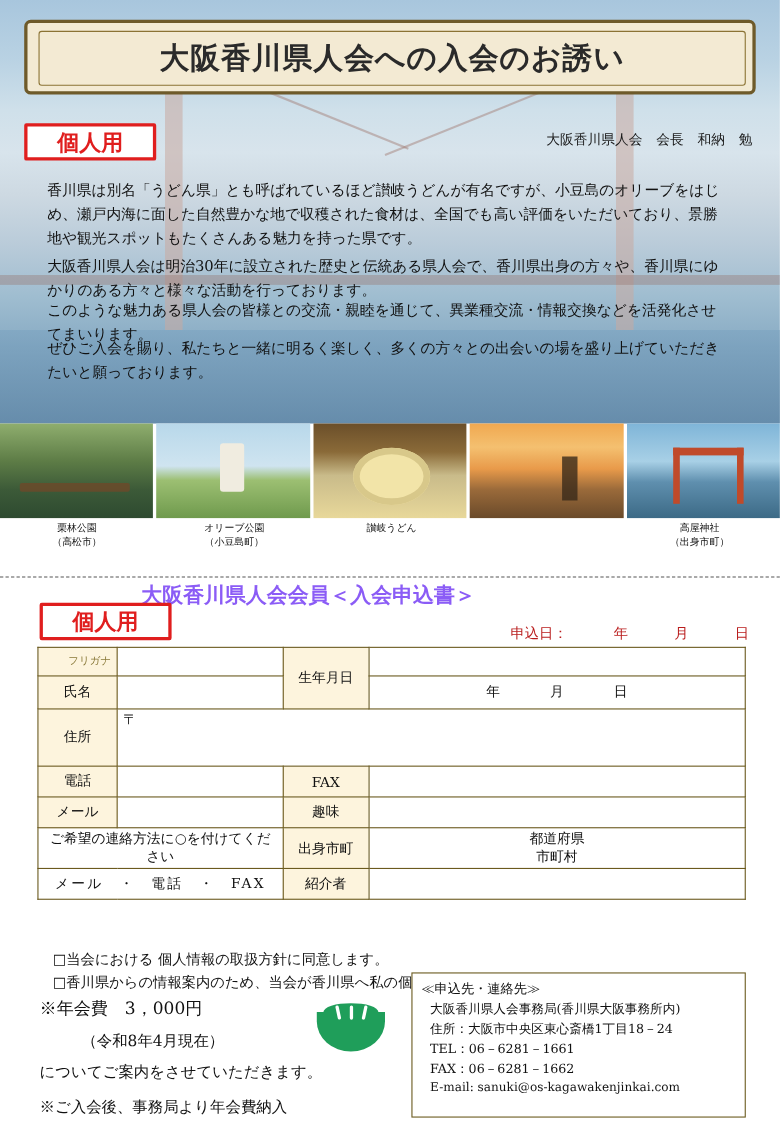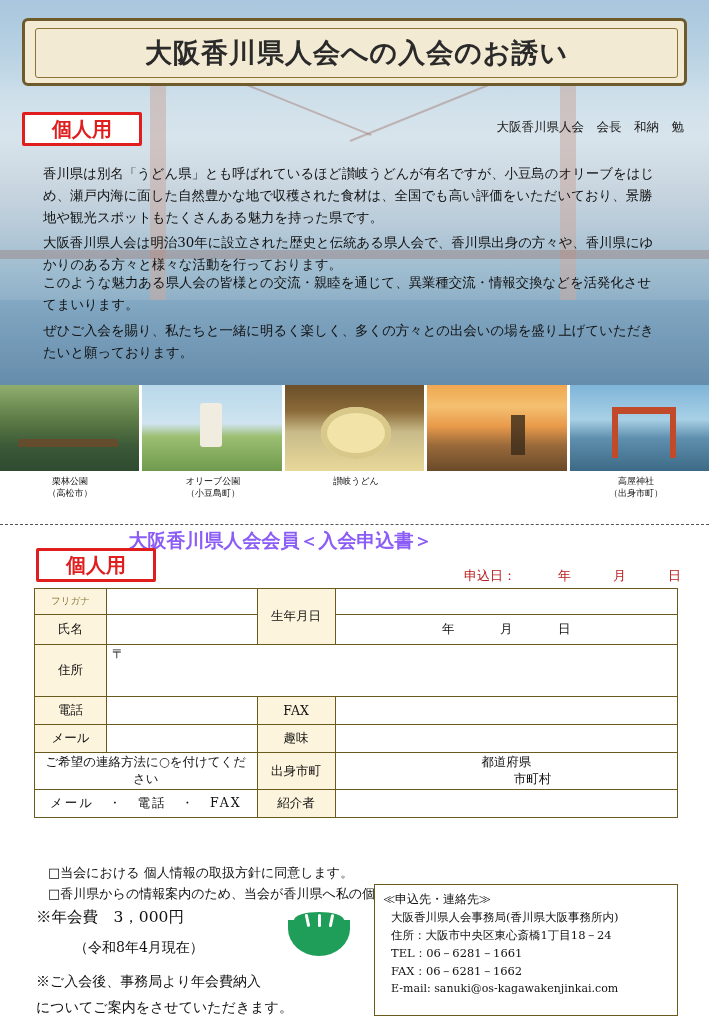--- a/index.html
+++ b/index.html
@@ -78,21 +78,21 @@
   }
   
   .para {
     position:absolute; left:43px; width:620px;
     font-size:13.4px; line-height:22px; color:#111;
     font-family:"DejaVu Serif", serif;
   }
   .p1 { top:163px; }
   .p2 { top:232px; }
   .p3 { top:272px; }
-  .p4 { top:320px; }
+  .p4 { top:307px; }
 
   
   .photo-strip {
     position:absolute; left:0; top:385px; width:709px; height:86px;
     display:flex; gap:3px;
   }
   .ph { width:140px; height:86px; position:relative; overflow:hidden; }
   .ph-1 { background:linear-gradient(to bottom,#8fae6e 0%, #5d7c46 40%, #3c5a38 70%, #2e4a30 100%); }
   .ph-1:after{ content:""; position:absolute; left:18px; top:54px; width:100px; height:8px; background:#6b4a2a; border-radius:2px; opacity:.85;}
   .ph-2 { background:linear-gradient(to bottom,#b8d8ea 0%, #cfe4f0 45%, #9cbf72 60%, #6f9a4d 100%); }
@@ -143,36 +143,36 @@
     color:#111;
     height:26px;
     padding:1px 5px;
   }
   td.lbl {
     background:#fdf4dd;
     width:72px;
     text-align:center;
     font-size:13px;
   }
-  td.lbl.sm { font-size:9.5px; text-align:center; color:#8a7a3a;margin-top:46px; }
+  td.lbl.sm { font-size:9.5px; text-align:right; color:#8a7a3a;margin-top:46px; }
   td.lbl2 {
     background:#fdf4dd;
     width:78px;
     text-align:center;
     font-size:13px;
   }
   td.blank { background:#fff; }
   .ymd { text-align:center; letter-spacing:0; }
   .ymd span { display:inline-block; width:58px; text-align:center; }
   .postal { font-size:11px; color:#333; }
   .contact-pref { text-align:center; font-size:13px; }
   .contact-opts { text-align:center; font-size:13px; letter-spacing:2px; }
   .pref-row { text-align:center; font-size:12px; }
   .pref-row .a { display:inline-block; width:250px; text-align:center;}
-  .pref-row .b { display:inline-block; width:90px; text-align:right;}
+  .pref-row .b { display:inline-block; width:90px; text-align:center;}
 
   
   .checks {
     position:absolute; left:48px; top:862px; width:640px;
     font-size:12.5px; line-height:21px; color:#111;
     font-family:"DejaVu Serif", serif;
   }
   .cbox { font-size:13px; }
 
   
@@ -336,22 +336,22 @@
   </table>
 
 <div class="checks">
   <div class="cbox">□当会における 個人情報の取扱方針に同意します。</div>
   <div class="cbox">□香川県からの情報案内のため、当会が香川県へ私の個人情報を提供することに同意します。</div>
 </div>
 
 <div class="fee">
   <div>※年会費　3，000円</div>
   <div class="sub" style="padding-left:38px;">（令和8年4月現在）</div>
+  <div class="note">についてご案内をさせていただきます。</div>
   <div class="note" style="margin-top:6px;">※ご入会後、事務局より年会費納入</div>
-  <div class="note">についてご案内をさせていただきます。</div>
 </div>
 
 <div class="bowl">
   <div class="noodles"></div>
   <div class="body"></div>
   <div class="l1"></div>
   <div class="l2"></div>
   <div class="l3"></div>
 </div>
 

